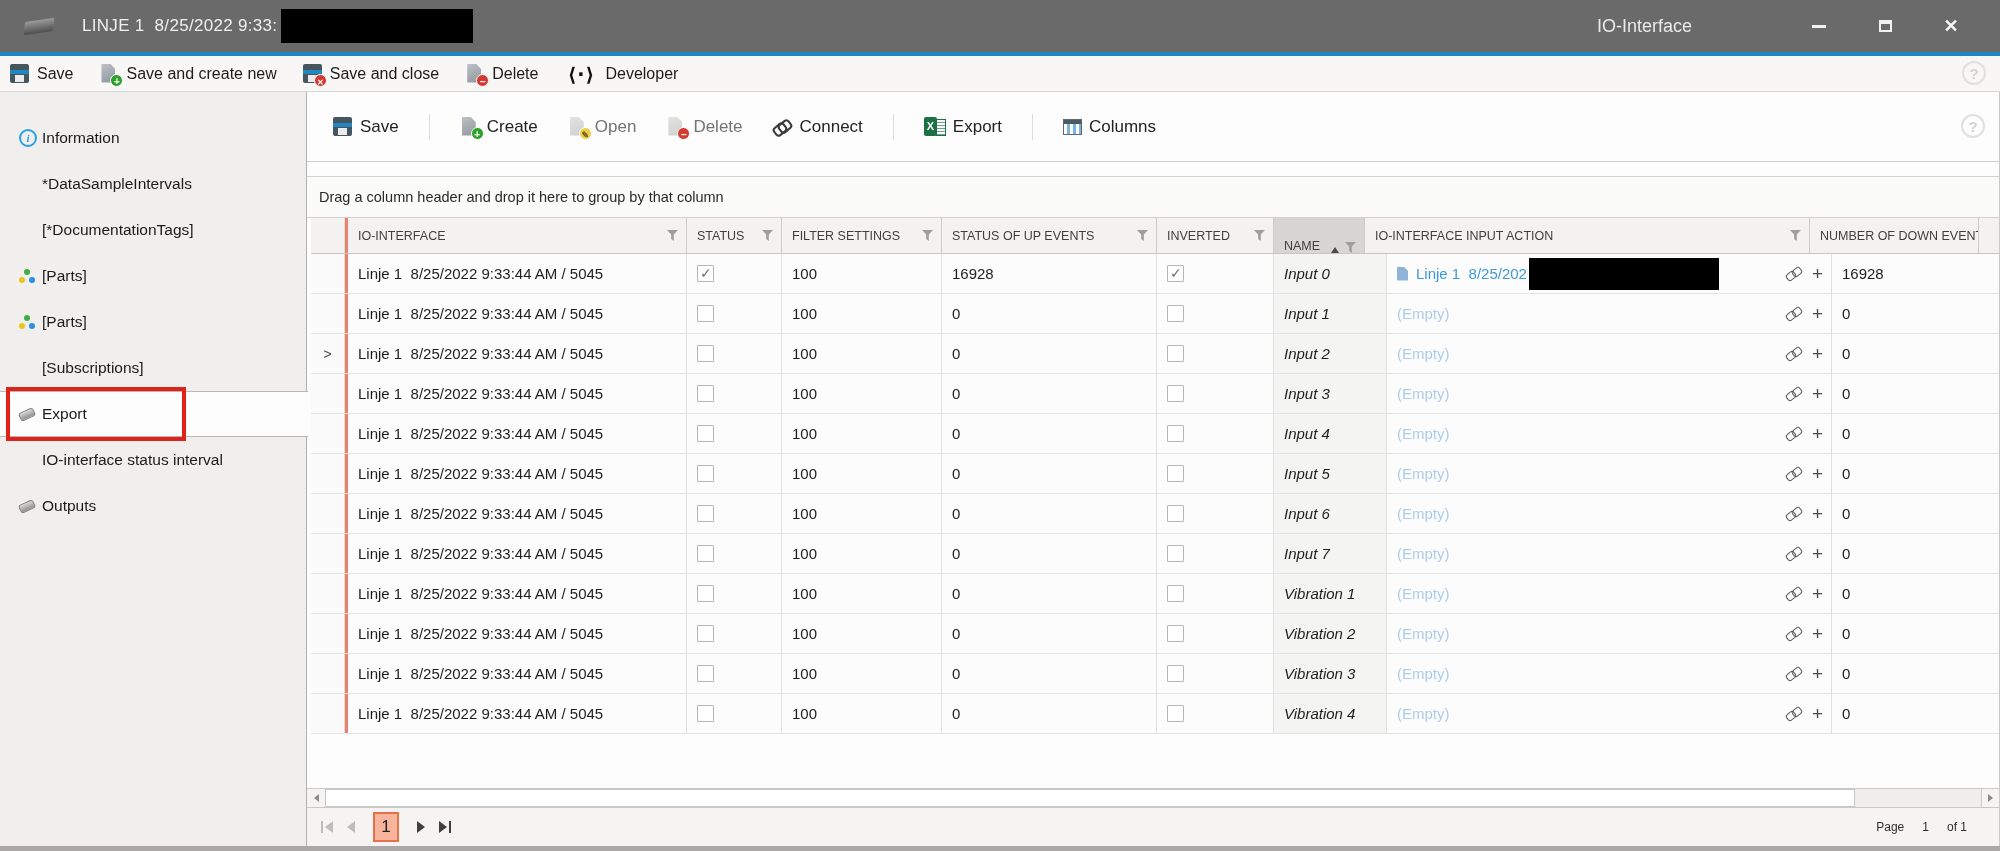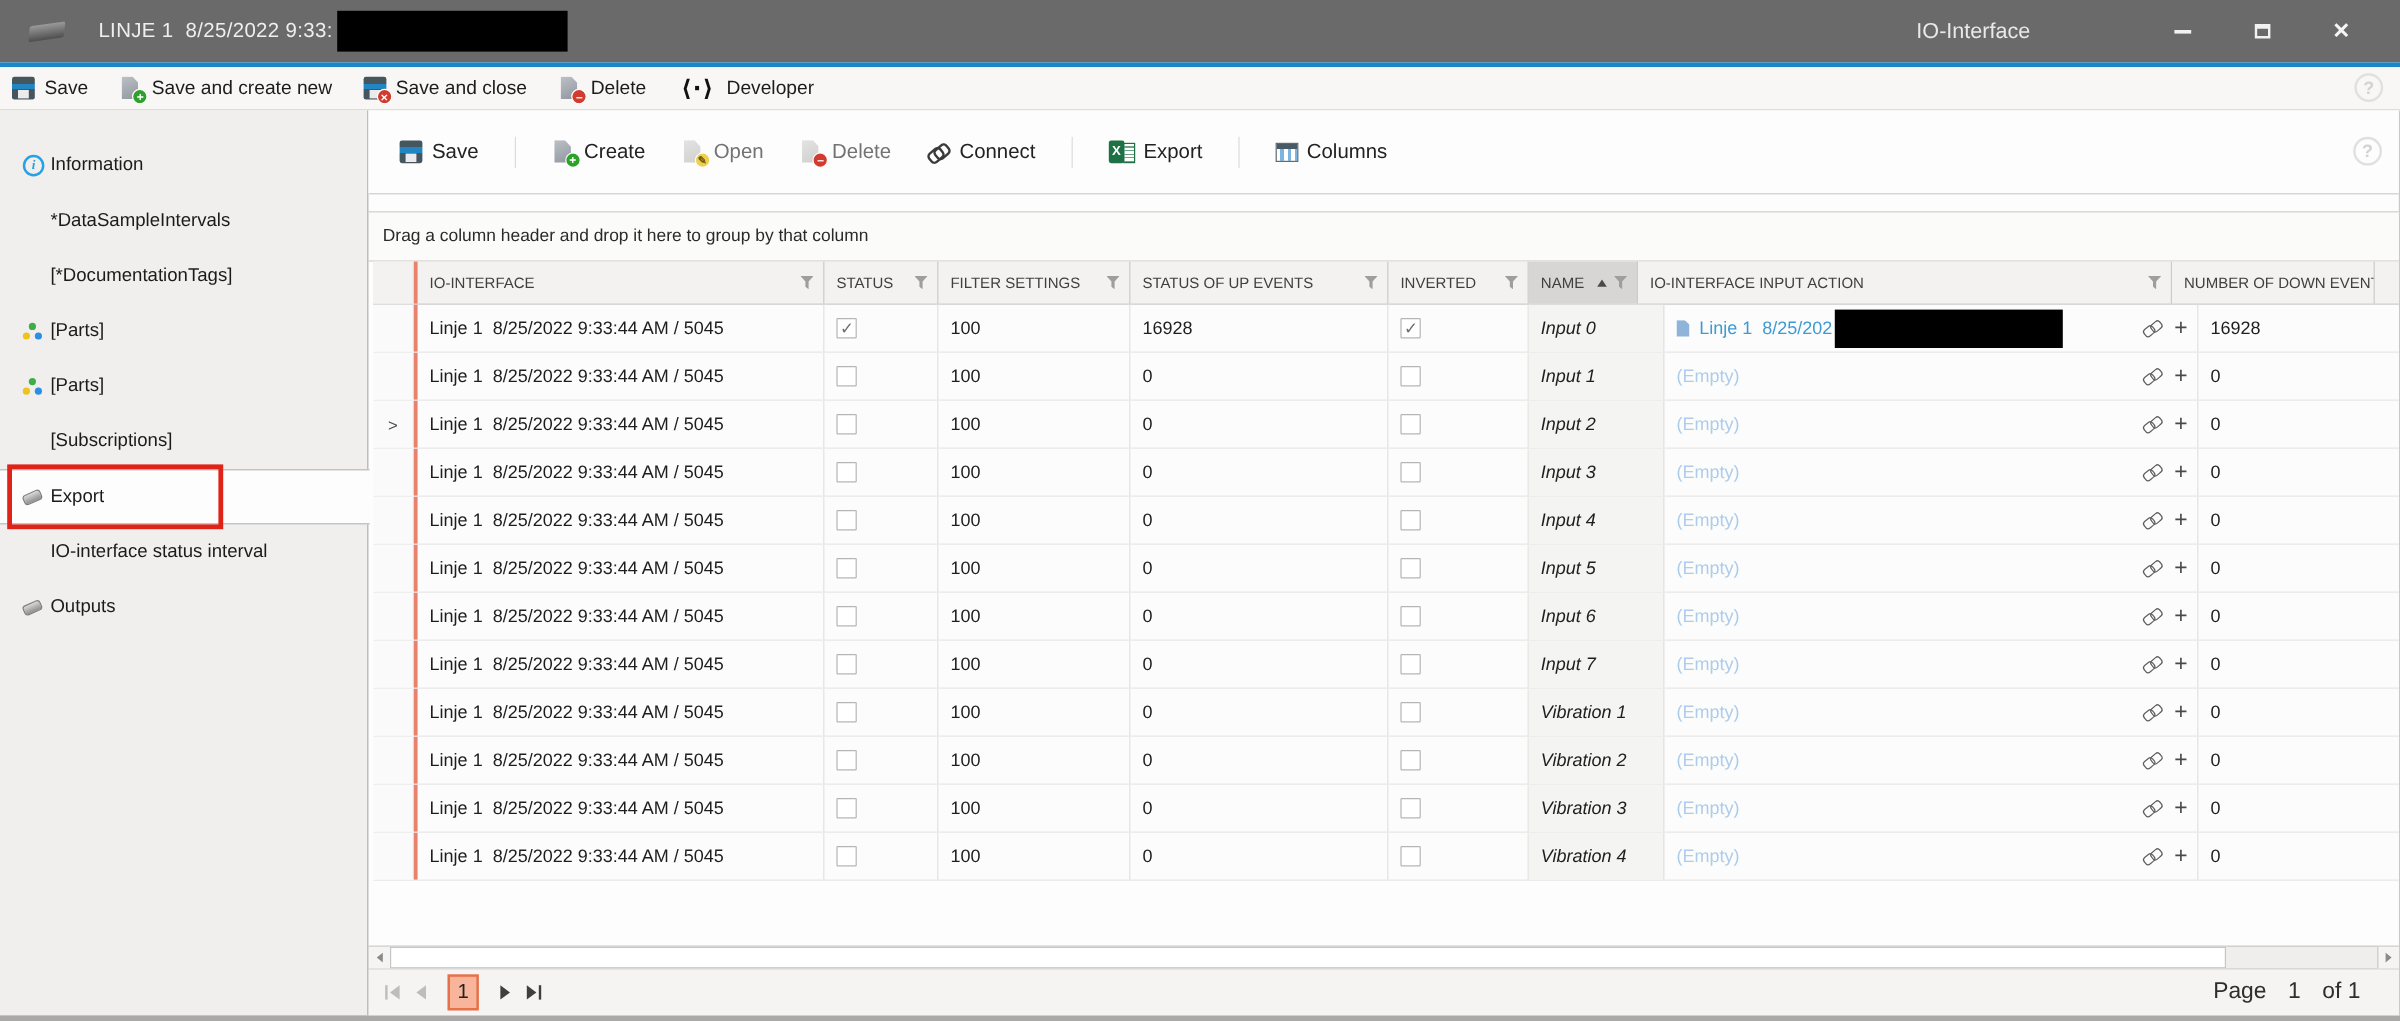--- a/index.html
+++ b/index.html
@@ -156,21 +156,21 @@
   .pg-btn { display:flex; align-items:center; gap:2px; }
   .pg-dis { color:#bdbdbd; } .pg-en { color:#3f3f3f; }
   .tri-l { width:0;height:0;border-top:6px solid transparent;border-bottom:6px solid transparent;
     border-right:8px solid currentColor; }
   .tri-r { width:0;height:0;border-top:6px solid transparent;border-bottom:6px solid transparent;
     border-left:8px solid currentColor; }
   .pg-bar { width:2px; height:12px; background:currentColor; }
   .pg-cur { min-width:26px; height:30px; background:#f8b59b; border:2px solid #e4714a;
     display:flex; align-items:center; justify-content:center; font-size:17px; color:#222;
     margin:0 4px; }
-  .pg-right { margin-left:auto; display:flex; gap:18px; font-size:19px; color:#2e2e2e;
+  .pg-right { margin-left:auto; display:flex; gap:18px; font-size:12px; color:#2e2e2e;
     padding-right:18px; }
   .bottomstrip { height:5px; background:#aaa9a7; }
 </style>
 </head>
 <body>
 
 <div class="titlebar">
   <span class="app-logo"></span>
   <span class="title-left">LINJE 1  8/25/2022 9:33:</span>
   <span class="redact-title"></span>
@@ -314,21 +314,21 @@
 
     <div class="grid">
       <div class="ghead">
           <div class="gutter" style="background: rgb(243, 242, 241);"></div>
           <div class="accent"></div>
           <div class="gcell" style="width: 339px;"><span style="flex: 0 0 auto;">IO-INTERFACE</span><span class="sp"></span><span class="funnel"></span></div>
           <div class="gcell" style="width: 95px;"><span style="flex: 0 0 auto;">STATUS</span><span class="sp"></span><span class="funnel"></span></div>
           <div class="gcell" style="width: 160px;"><span style="flex: 0 0 auto;">FILTER SETTINGS</span><span class="sp"></span><span class="funnel"></span></div>
           <div class="gcell" style="width: 215px;"><span style="flex: 0 0 auto;">STATUS OF UP EVENTS</span><span class="sp"></span><span class="funnel"></span></div>
           <div class="gcell" style="width: 117px;"><span style="flex: 0 0 auto;">INVERTED</span><span class="sp"></span><span class="funnel"></span></div>
-          <div class="gcell hdr-sorted" style="width: 91px;"><span style="flex: 0 0 auto;">NAME</span><span class="sp"></span><span class="sort-asc"></span><span class="funnel"></span></div>
+          <div class="gcell hdr-sorted" style="width: 91px; align-items: flex-end;"><span style="flex: 0 0 auto;">NAME</span><span class="sp"></span><span class="sort-asc"></span><span class="funnel"></span></div>
           <div class="gcell" style="width: 445px;"><span style="flex: 0 0 auto;">IO-INTERFACE INPUT ACTION</span><span class="sp"></span><span class="funnel"></span></div>
           <div class="gcell" style="width: 169px;"><span style="flex: 0 0 auto;">NUMBER OF DOWN EVENTS</span><span class="sp"></span></div>
         </div>
       <div id="rows-host">
           <div class="grow">
             <div class="gutter"></div>
             <div class="accent"></div>
             <div class="gcell" style="width: 339px;"><span>Linje 1  8/25/2022 9:33:44 AM / 5045</span></div>
             <div class="gcell" style="width: 95px;"><span class="checkbox checked"></span></div>
             <div class="gcell" style="width: 160px;"><span>100</span></div>

